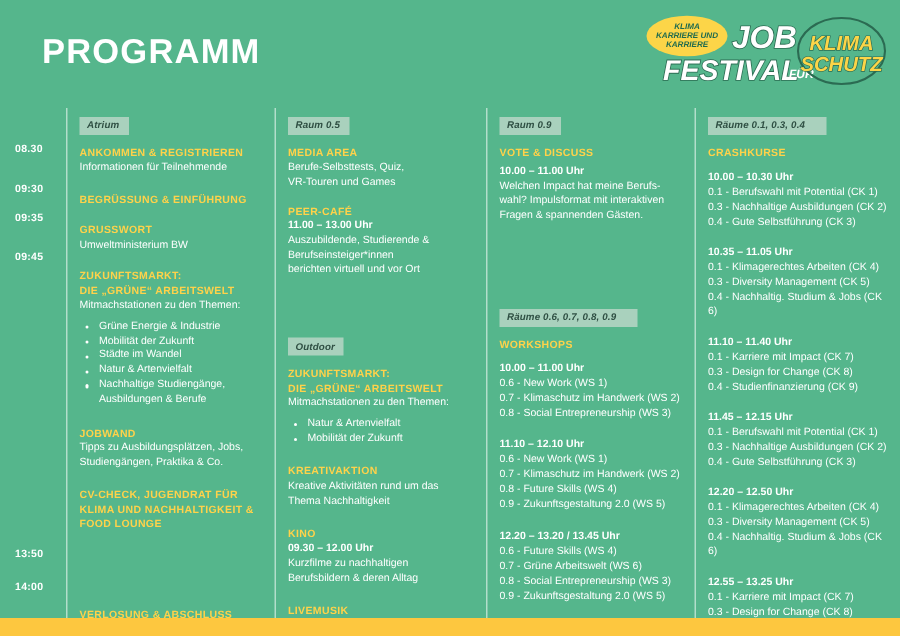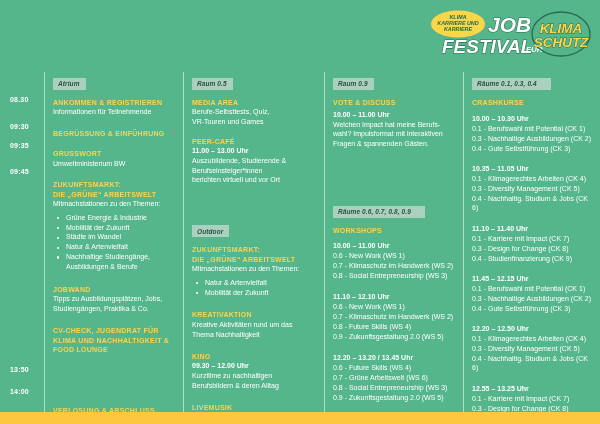--- a/index.html
+++ b/index.html
@@ -81,20 +81,21 @@
   
   .bottom-bar{
     position:absolute; left:0; right:0; bottom:0; height:12px;
     background:#fdc73f;
   }
 </style>
 </head>
 <body>
 
 <div class="header">
+  <div class="prog-title">PROGRAMM</div>
 
   <div class="logo">
     <svg width="170" height="52" viewBox="0 0 170 52">
 
       <ellipse cx="36" cy="16" rx="27" ry="13.5" fill="#fcd548"></ellipse>
       <g fill="#1f6b4f" font-family="Liberation Sans, sans-serif" font-weight="bold" font-style="italic">
         <text x="36" y="11" font-size="5.4" text-anchor="middle">KLIMA</text>
         <text x="36" y="17" font-size="5.4" text-anchor="middle">KARRIERE UND</text>
         <text x="36" y="23" font-size="5.4" text-anchor="middle">KARRIERE</text>
       </g>

